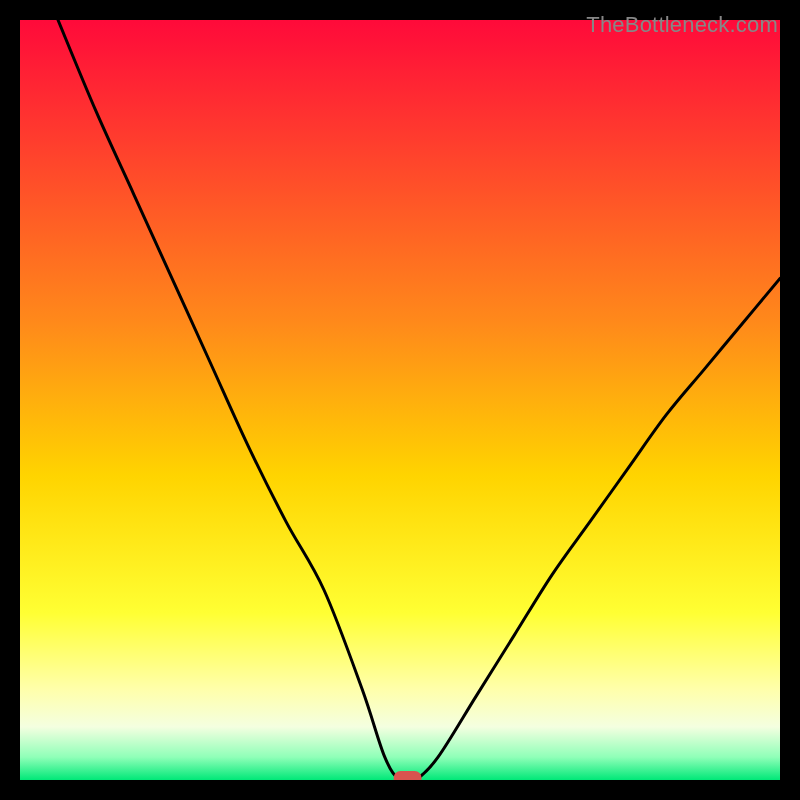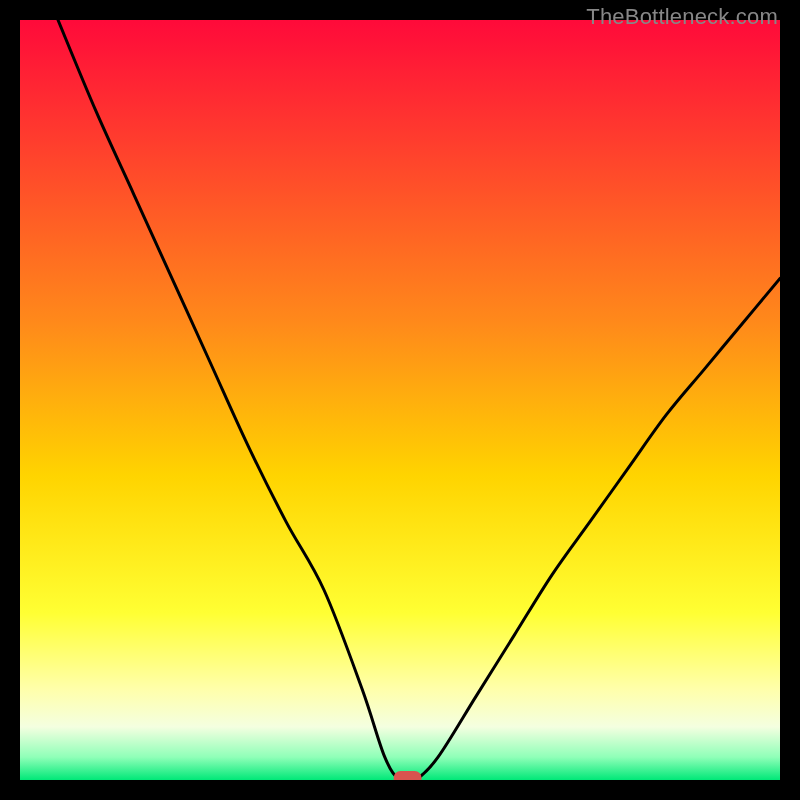--- a/index.html
+++ b/index.html
@@ -20,21 +20,21 @@
   }
   .plot-area {
     position: absolute;
     left: 0;
     top: 0;
     width: 760px;
     height: 760px;
   }
   .watermark {
     position: absolute;
-    top: 4px;
+    top: 12px;
     right: 22px;
     font-family: Arial, Helvetica, sans-serif;
     font-size: 22px;
     color: #878787;
     letter-spacing: 0.2px;
   }
 </style>
 </head>
 <body>
 

